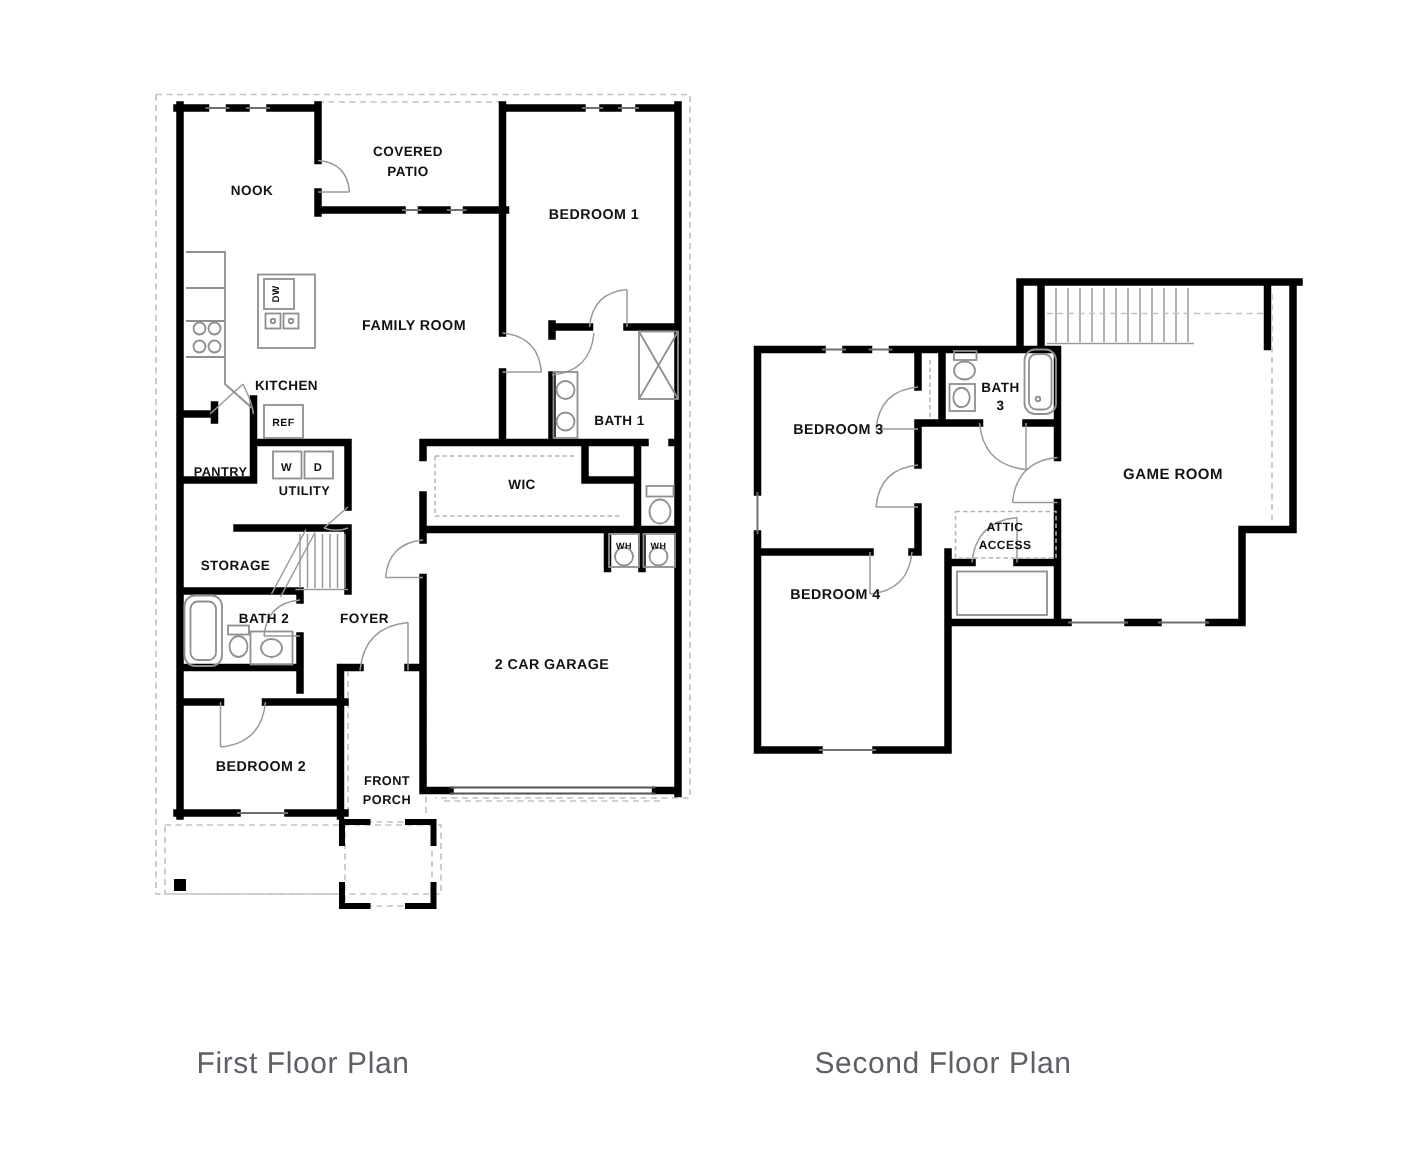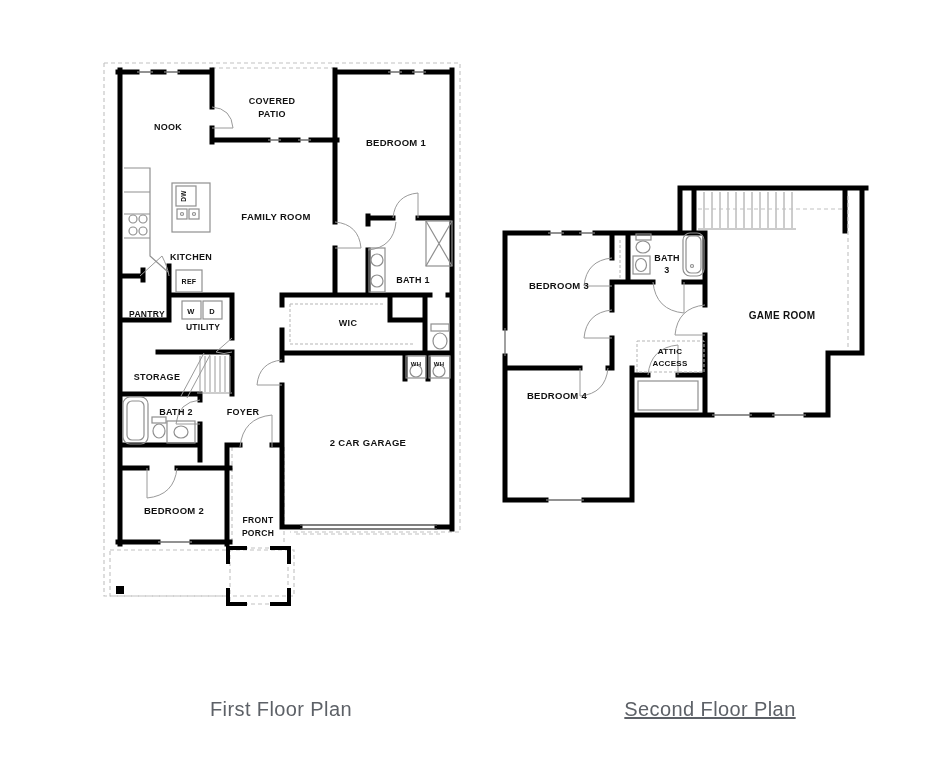--- a/index.html
+++ b/index.html
@@ -11,21 +11,21 @@
   .thin{stroke:#8f8f8f;stroke-width:1.2;fill:none;}
   .fix{stroke:#8f8f8f;stroke-width:1.2;fill:#ffffff;}
   .win{stroke:#6f6f6f;stroke-width:1.3;fill:none;}
   .gdoor{stroke:#555555;stroke-width:1.4;fill:none;}
   .arc{stroke:#9a9a9a;stroke-width:1;fill:none;}
   .tread{stroke:#9a9a9a;stroke-width:1;fill:none;}
   .dash{stroke:#c2c2c2;stroke-width:1.1;stroke-dasharray:4 3;fill:none;}
   .dash2{stroke:#b5b5b5;stroke-width:1;stroke-dasharray:3 2;fill:none;}
   .lbl{font-family:"Liberation Sans",sans-serif;font-weight:bold;fill:#111111;
        text-anchor:middle;letter-spacing:0.3px;}
-  .caption{position:absolute;width:300px;text-align:center;font-size:20px;
+  .caption{position:absolute;width:300px;text-align:left;font-size:20px;
            color:#5d6167;letter-spacing:0.4px;}
 </style>
 </head>
 <body>
 
 <div class="stage">
 <svg width="940" height="768" viewBox="0 0 940 768">
 
   <g>
 
@@ -247,14 +247,14 @@
       <text class="lbl" x="667" y="273" font-size="9">3</text>
       <text class="lbl" x="782" y="319" font-size="10">GAME ROOM</text>
       <text class="lbl" x="670" y="354" font-size="8">ATTIC</text>
       <text class="lbl" x="670" y="366" font-size="8">ACCESS</text>
       <text class="lbl" x="557" y="399" font-size="9.5">BEDROOM 4</text>
     </g>
   </g>
 </svg>
 
 <div class="caption" style="left:131px;top:698px;">First Floor Plan</div>
-<div class="caption" style="left:560px;top:698px;text-decoration:underline;">Second Floor Plan</div>
+<div class="caption" style="left:543px;top:698px;">Second Floor Plan</div>
 </div>
 
 </body></html>

